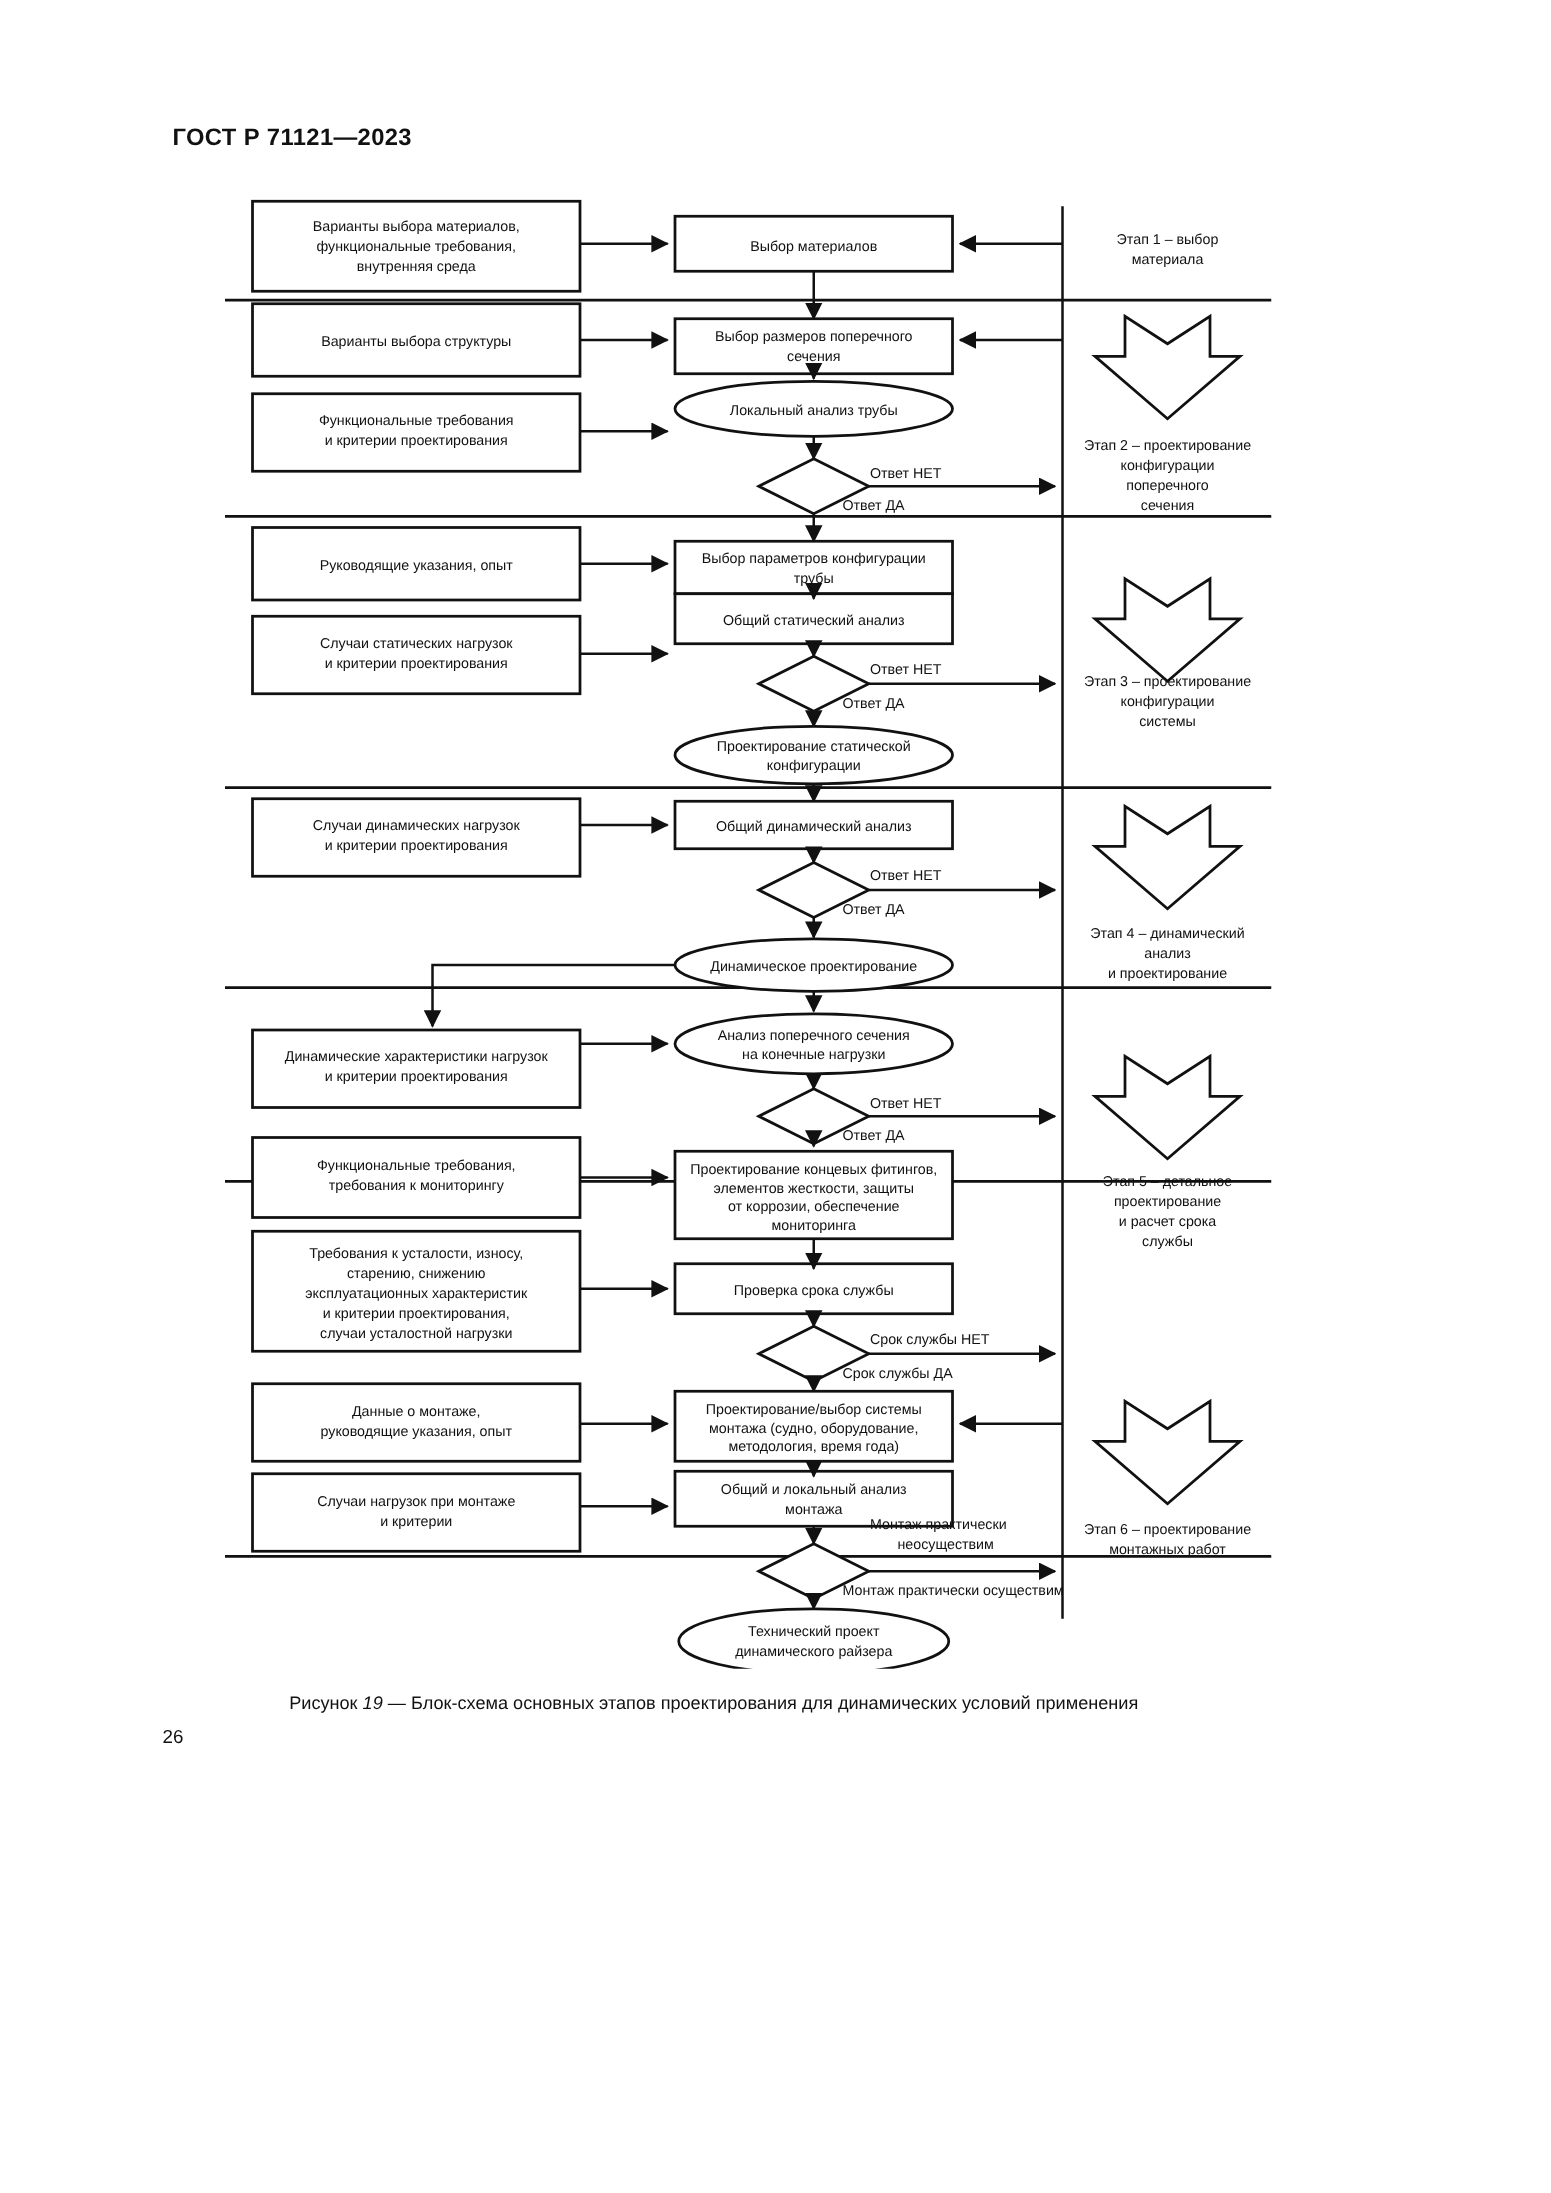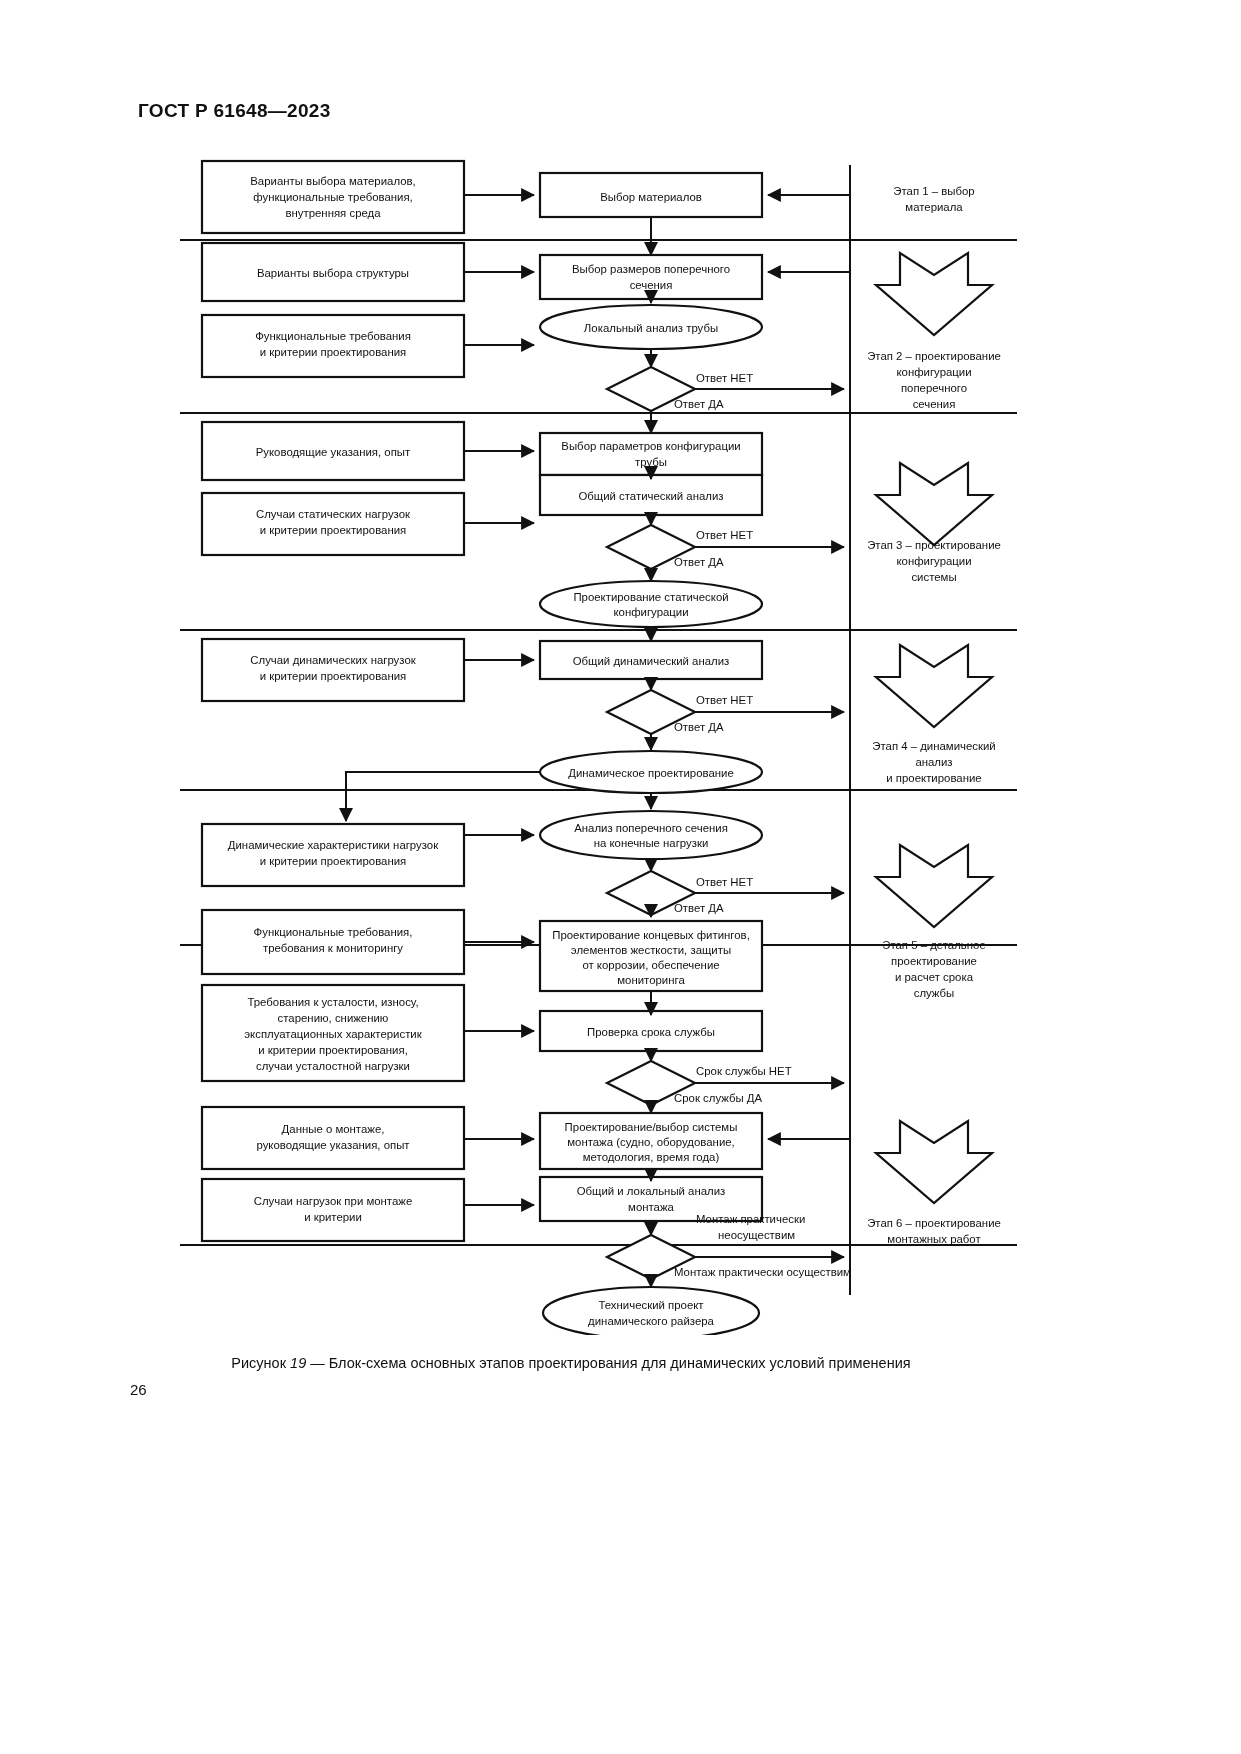--- a/index.html
+++ b/index.html
@@ -35,21 +35,21 @@
   .shape{fill:#ffffff;stroke:#111111;stroke-width:2.2;}
   .ln{stroke:#111111;stroke-width:2;fill:none;}
   .ln-sep{stroke:#111111;stroke-width:2.2;fill:none;}
   .arrowhead{fill:#111111;}
 </style>
 </head>
 <body>
 
 <div class="page">
 
-  <div class="doc-header">ГОСТ Р 61648—2023</div>
+  <div class="doc-header">ГОСТ Р 71121—2023</div>
 
   <div class="figure-wrap">
     <svg width="1241" height="1190" viewBox="0 0 1241 1190" xmlns="http://www.w3.org/2000/svg">
       <defs>
         <marker id="ah" viewBox="0 0 10 10" refX="9.2" refY="5" markerWidth="7" markerHeight="7" orient="auto-start-reverse">
           <path d="M 0 0 L 10 5 L 0 10 z" class="arrowhead"></path>
         </marker>
       </defs>
 
       <line class="ln-sep" x1="168" y1="95" x2="1005" y2="95"></line>

